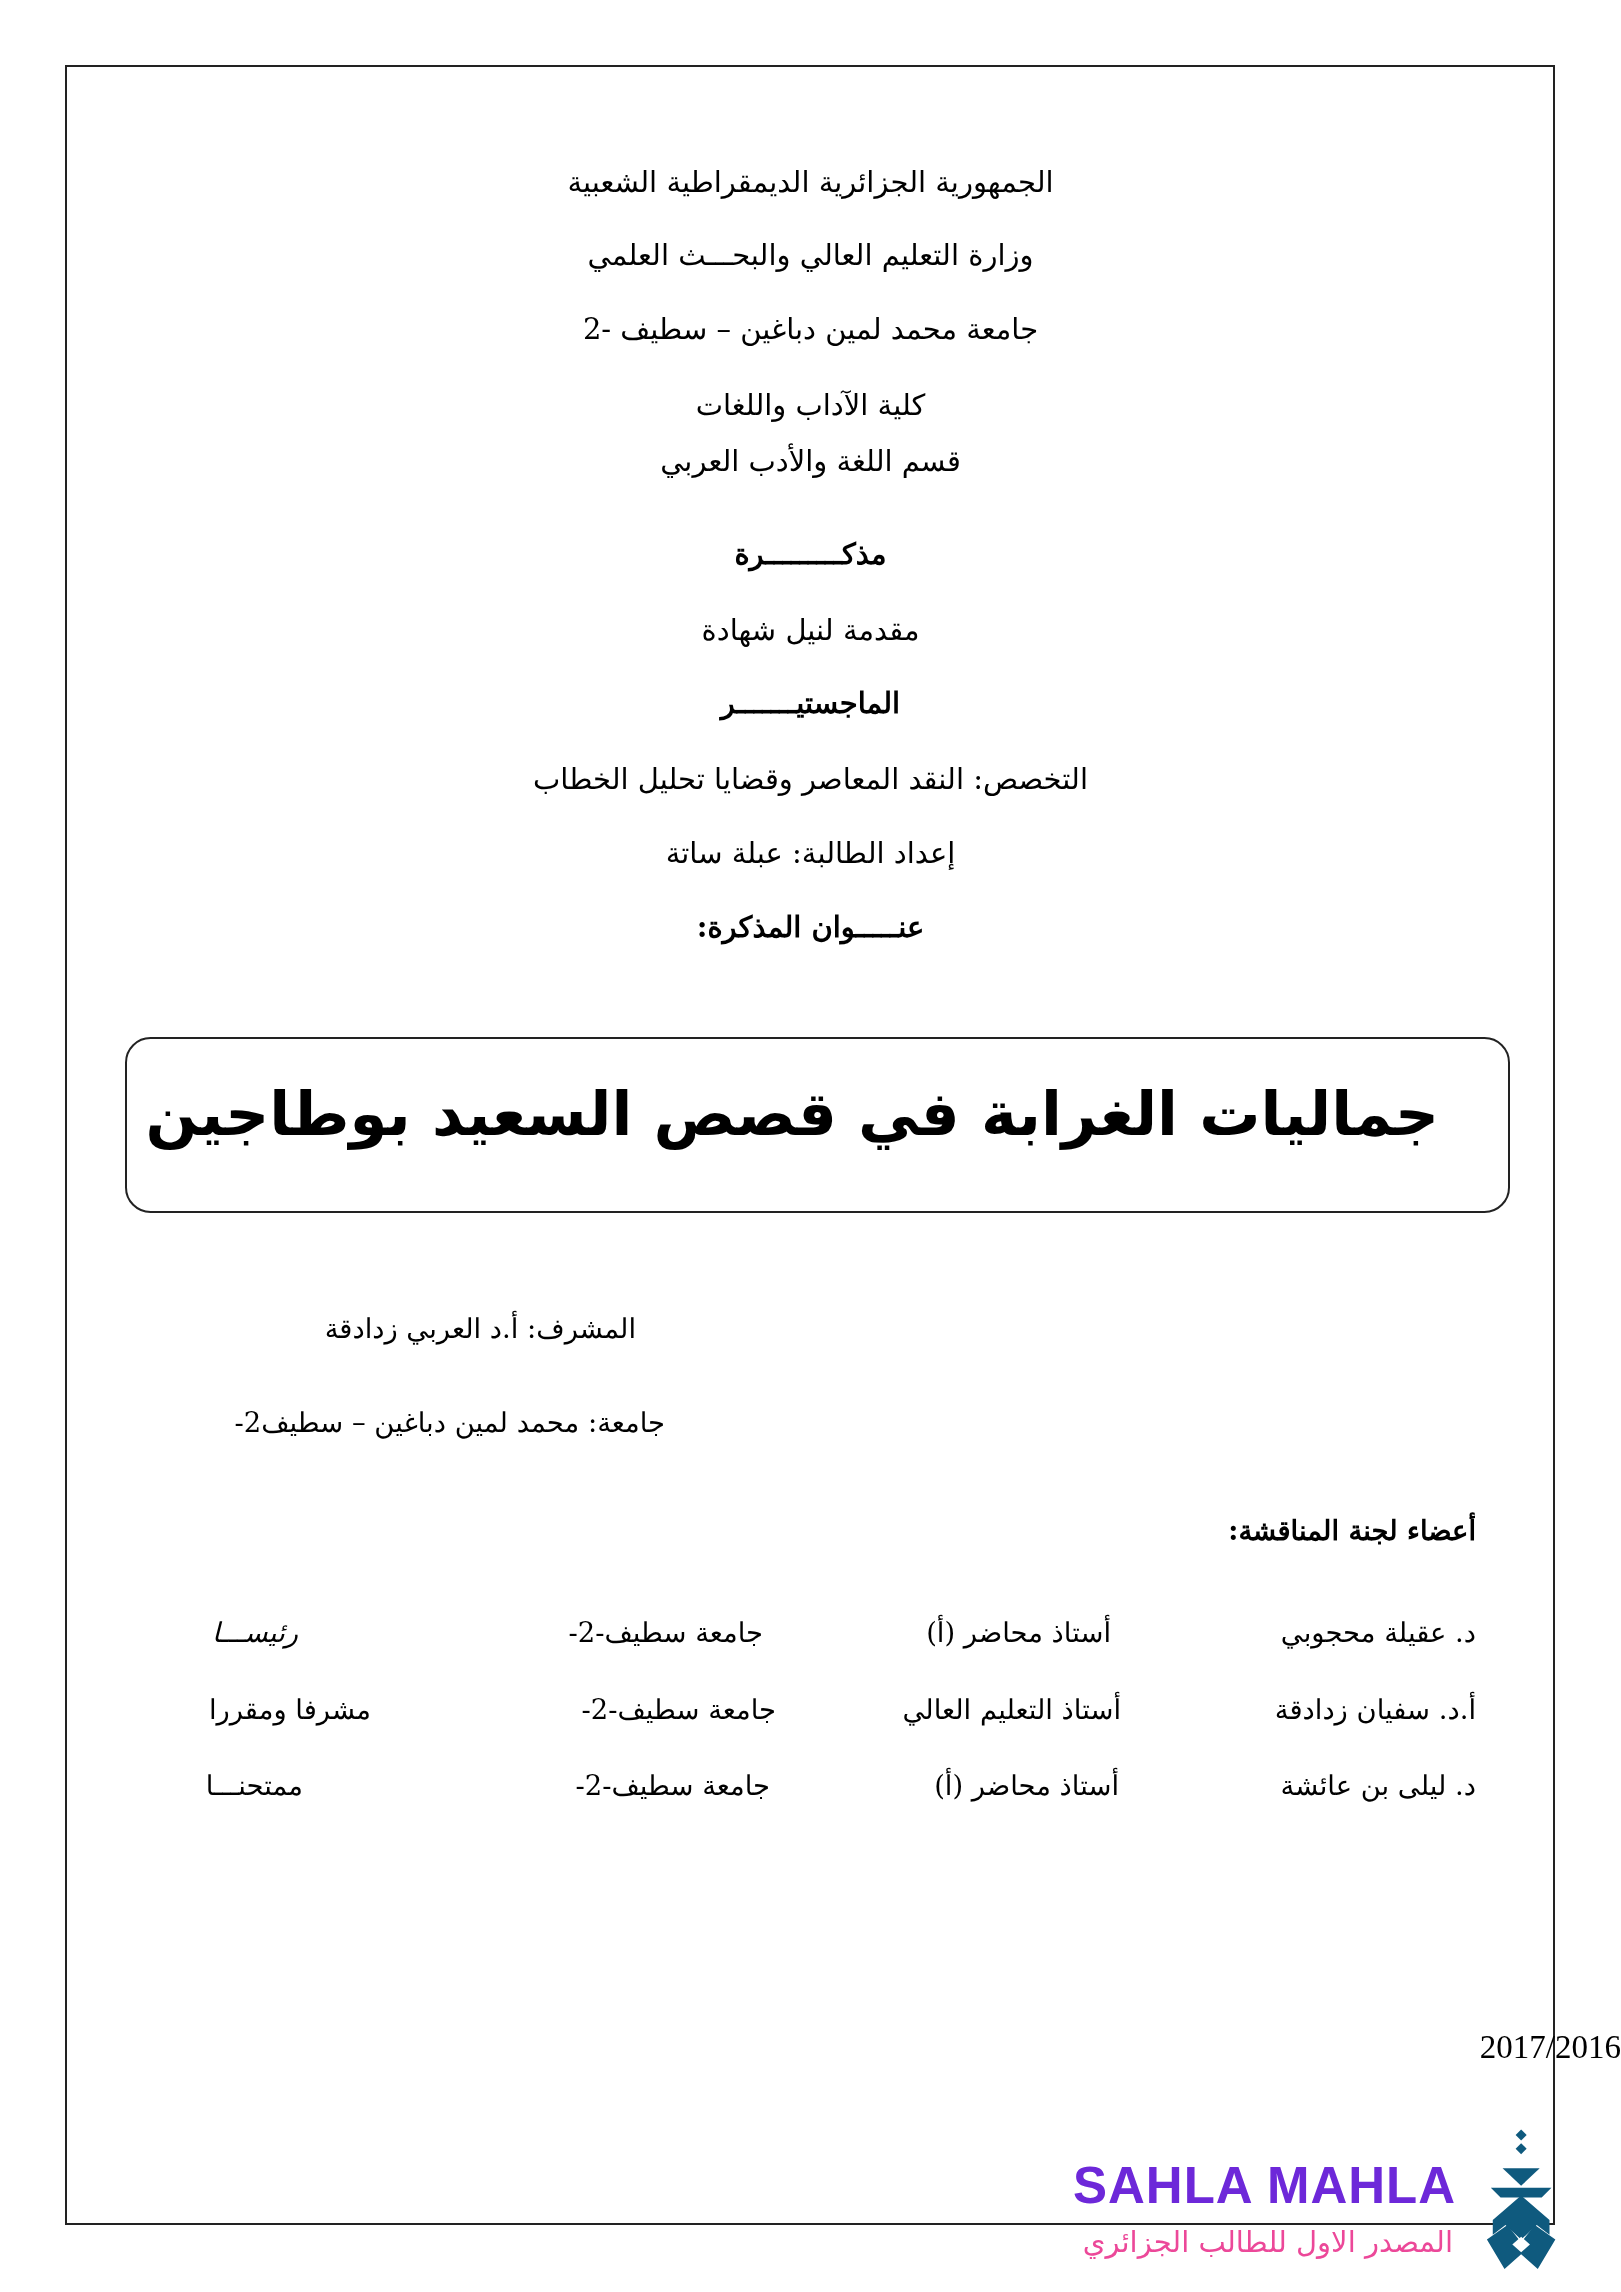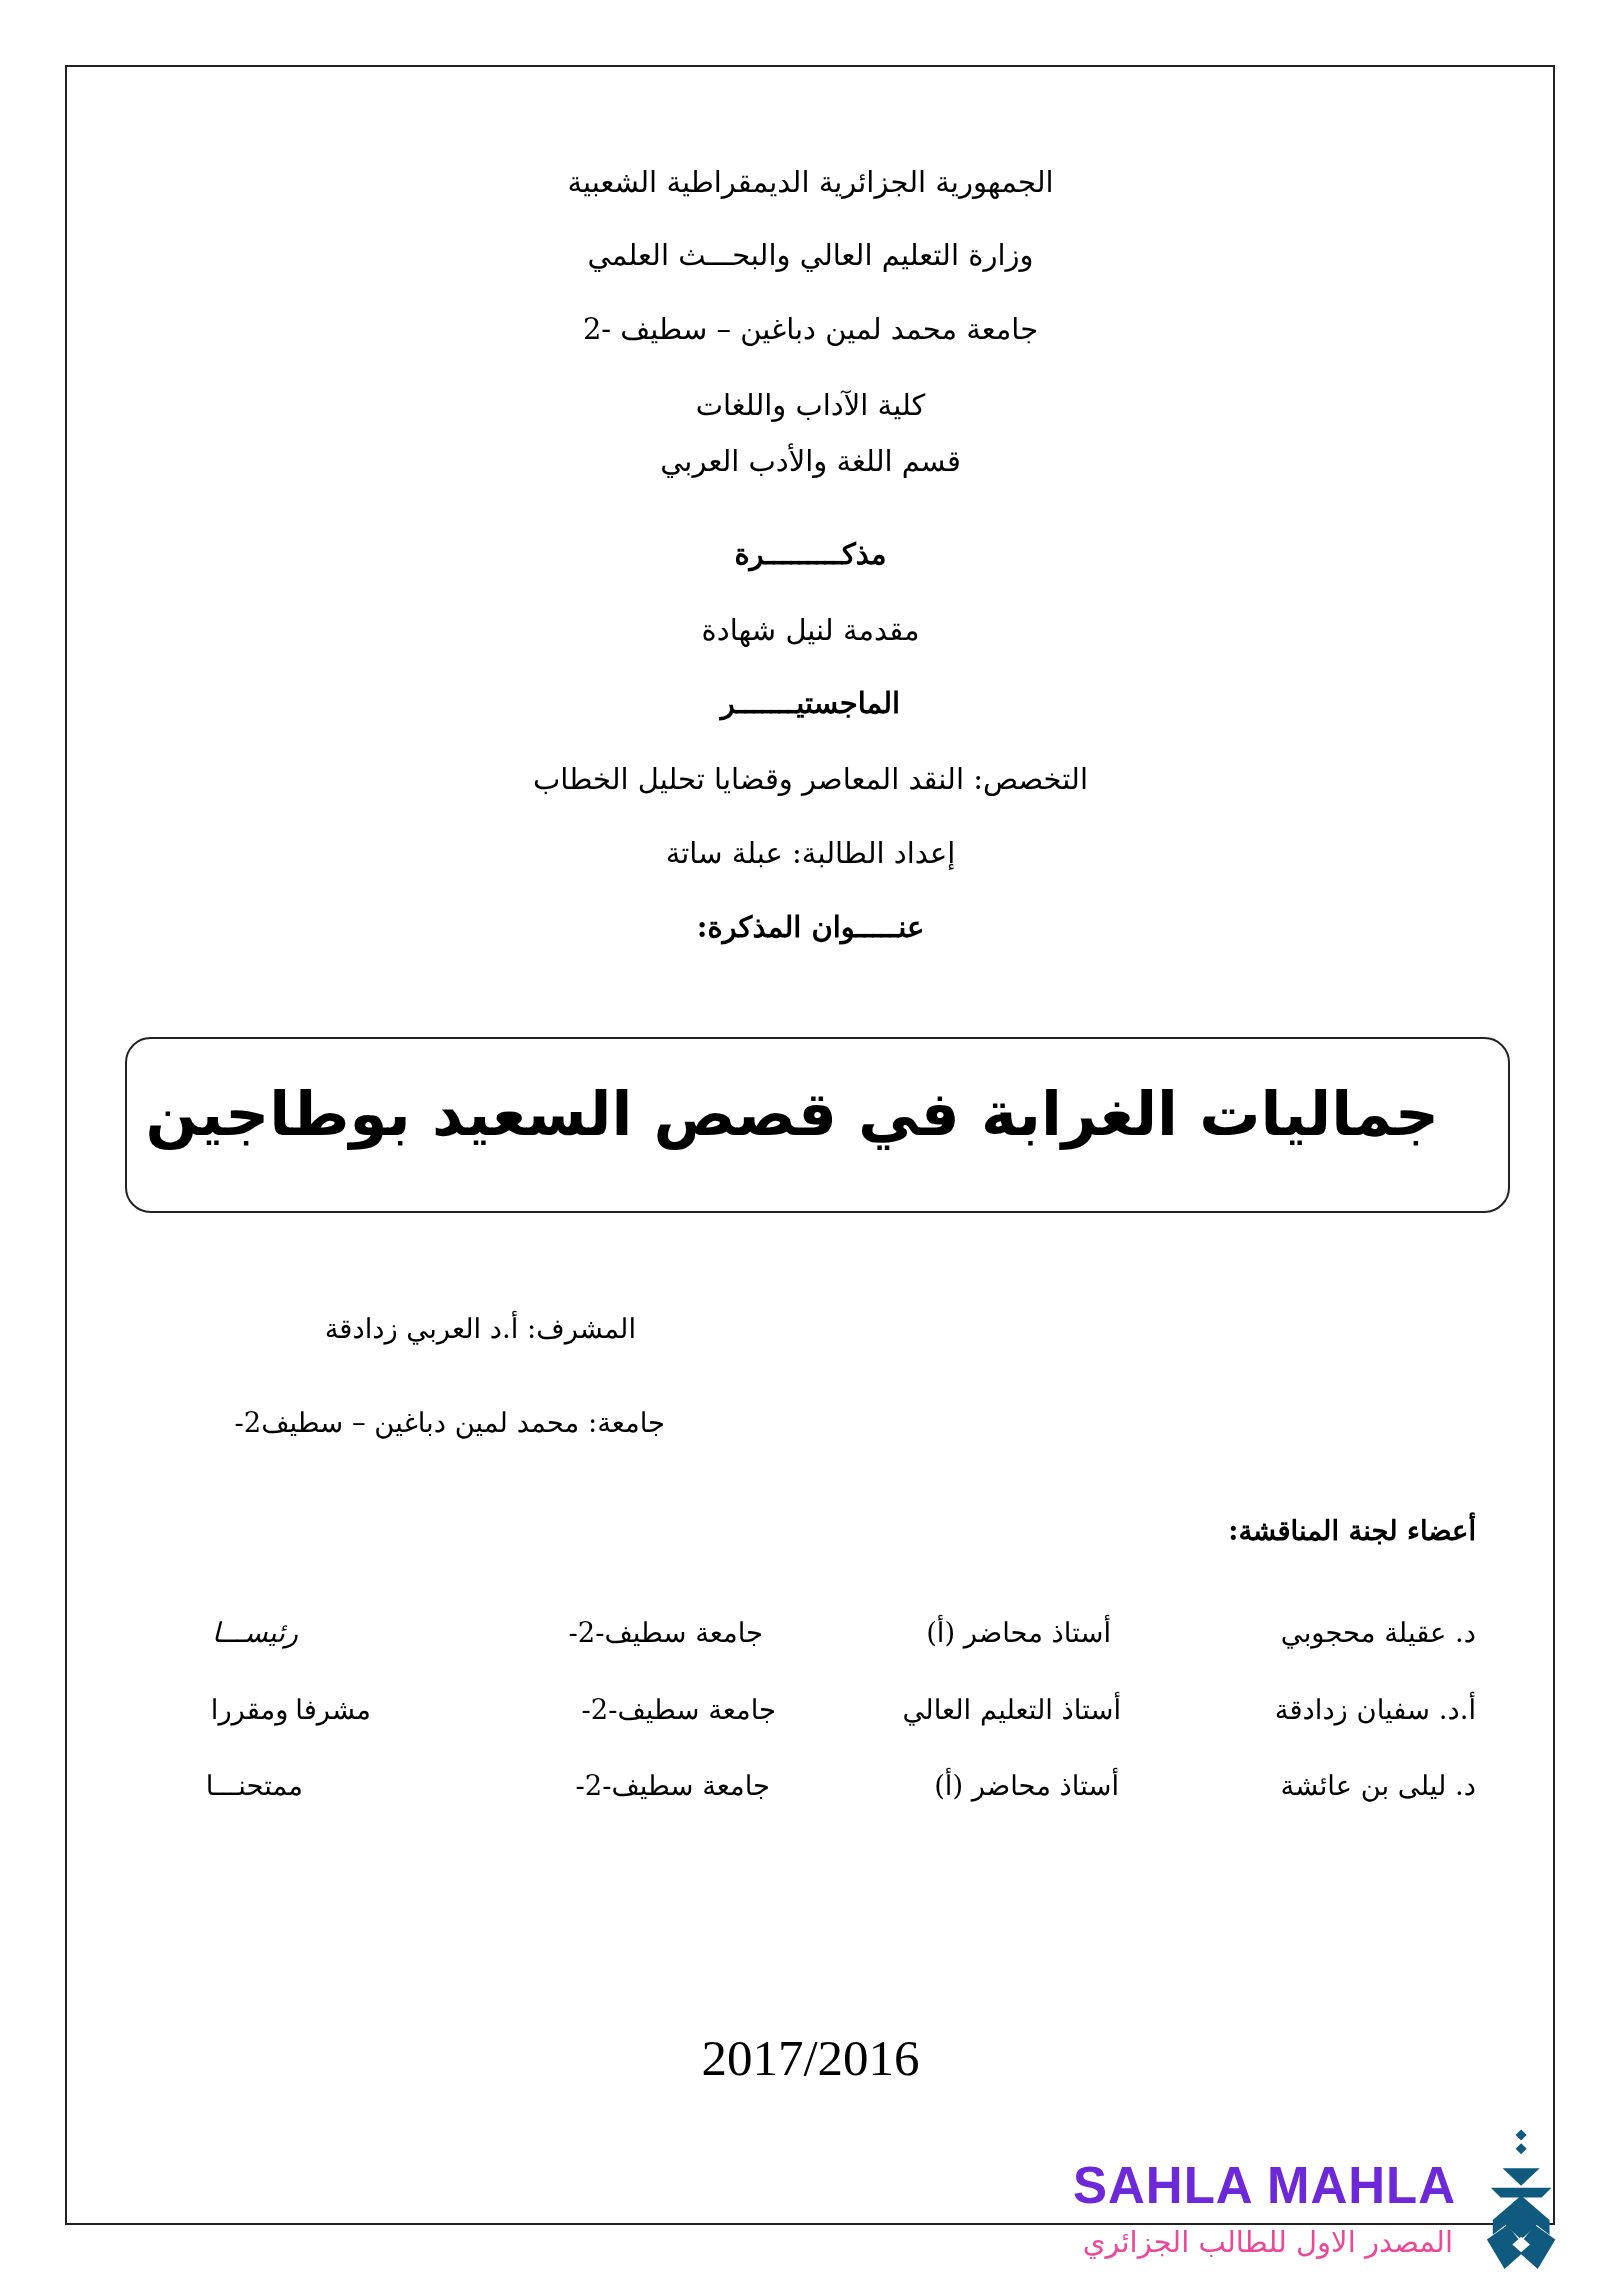--- a/index.html
+++ b/index.html
@@ -9,22 +9,22 @@
                    border: 2px solid #222; box-sizing: border-box; }
     .line { position: absolute; left: 0; width: 1621px; text-align: center; direction: rtl; white-space: nowrap; }
     .hdr { font-size: 29px; }
     .bold { font-weight: bold; }
     .spec { font-size: 29px; }
     .title-box { position: absolute; left: 125px; top: 1037px; width: 1385px; height: 176px;
                  border: 2px solid #222; border-radius: 25.5px; box-sizing: border-box; }
     .title-text { position: absolute; right: 69px; top: 39px; direction: rtl; font-size: 61px;
                   font-weight: bold; font-family: "DejaVu Sans", "Liberation Sans", sans-serif; white-space: nowrap; }
     .abs { position: absolute; direction: rtl; white-space: nowrap; font-size: 27.4px; }
-    .year { position: absolute; left: 0; width: 1621px; top: 2029px; text-align: center;
-            font-family: "Liberation Serif", serif; font-size: 51px; }
+    .year { position: absolute; left: 0; width: 1621px; top: 2029px; text-align: right;
+            font-family: "Liberation Serif", serif; font-size: 33px; }
     .logo { position: absolute; left: 1073px; top: 2156px; width: 510px; height: 127px; }
     .logo-en { position: absolute; left: 0; top: 0; font-family: "Liberation Sans", sans-serif;
                font-size: 51px; font-weight: bold; color: #6d28d9; letter-spacing: 1px; white-space: nowrap; }
     .logo-ar { position: absolute; left: 9.8px; top: 69px; direction: rtl; font-size: 29px; color: #ec4899;
                white-space: nowrap; font-family: "DejaVu Sans", sans-serif; }
     .logo-mark { position: absolute; left: 410px; top: -29px; width: 88px; height: 147px; }
   </style>
 </head>
 <body>
 
@@ -56,21 +56,21 @@
   <div>
     <div class="abs" style="right:145px; top:1617px;">د. عقيلة محجوبي</div>
     <div class="abs" style="right:510px; top:1617px;">أستاذ محاضر (أ)</div>
     <div class="abs" style="right:858px; top:1617px;">جامعة سطيف-2-</div>
     <div class="abs" style="right:1323px; top:1617px;font-style:italic;">رئيســـا</div>
   </div>
   <div>
     <div class="abs" style="right:145px; top:1694px;">أ.د. سفيان زدادقة</div>
     <div class="abs" style="right:500px; top:1694px;">أستاذ التعليم العالي</div>
     <div class="abs" style="right:845px; top:1694px;">جامعة سطيف-2-</div>
-    <div class="abs" style="right:1250px; top:1694px;font-family:Liberation Serif, serif;">مشرفا ومقررا</div>
+    <div class="abs" style="right:1250px; top:1694px;">مشرفا ومقررا</div>
   </div>
   <div>
     <div class="abs" style="right:145px; top:1770px;">د. ليلى بن عائشة</div>
     <div class="abs" style="right:502px; top:1770px;">أستاذ محاضر (أ)</div>
     <div class="abs" style="right:851px; top:1770px;">جامعة سطيف-2-</div>
     <div class="abs" style="right:1318px; top:1770px;">ممتحنـــا</div>
   </div>
 </div>
 
 <div class="year">2017/2016</div>

